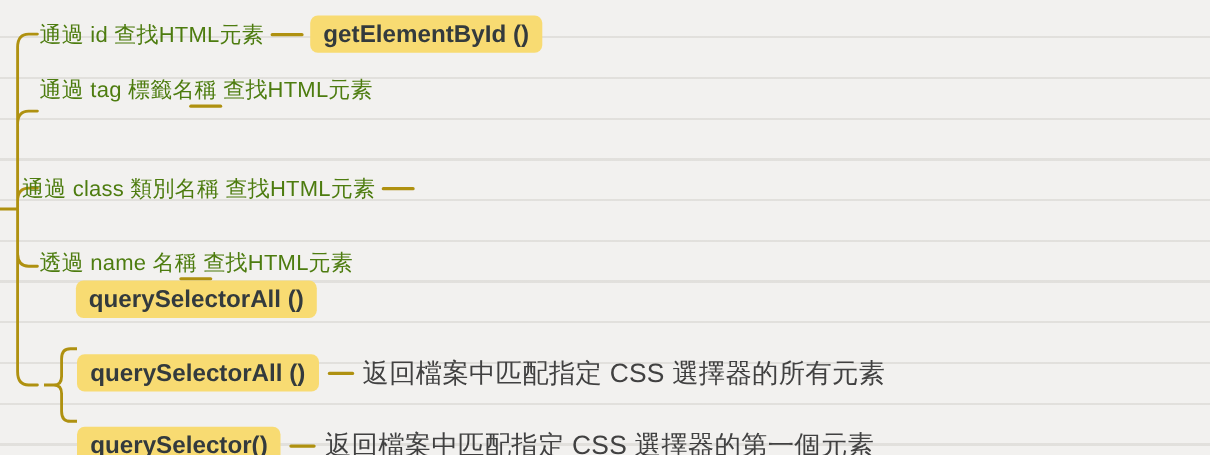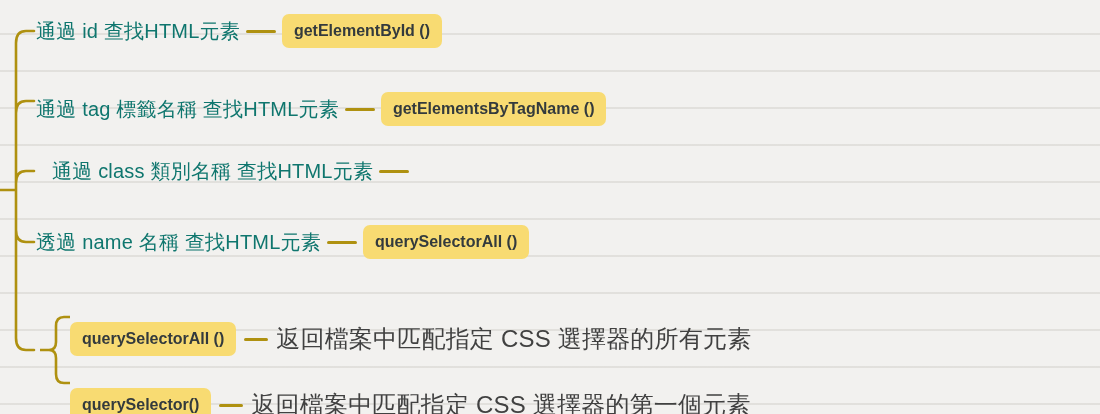--- a/index.html
+++ b/index.html
@@ -12,28 +12,28 @@
         rgba(0,0,0,0) 0px, rgba(0,0,0,0) 33px,
         rgba(183,180,172,0.28) 33px, rgba(183,180,172,0.28) 35px,
         rgba(0,0,0,0) 35px, rgba(0,0,0,0) 37px);
   }
   #connector-layer{position:absolute;left:0;top:0;width:1100px;height:414px;}
   .row{
     position:absolute;display:flex;align-items:center;height:34px;white-space:nowrap;
   }
   .row.tall{height:100px;}
   .label{
-    font-size:20px;color:#0f766e;letter-spacing:0.2px;
+    font-size:20px;color:#4d7c0f;letter-spacing:0.2px;
   }
   .dash{
     width:30px;height:3px;background:#af9110;margin:0 6px;border-radius:2px;flex:0 0 auto;
   }
   .dash.sub{width:24px;margin:0 8px;}
   .box{
-    background:#f8db72;color:#333a3d;font-weight:bold;font-size:16px;line-height:28px;
+    background:#f8db72;color:#333a3d;font-weight:bold;font-size:22px;line-height:28px;
     padding:3px 12px;border-radius:7px;flex:0 0 auto;
   }
   .fork{flex:0 0 auto;margin-left:4px;}
   .childcol{display:flex;flex-direction:column;gap:32px;margin-top:44px;}
   .subrow{display:flex;align-items:center;height:34px;white-space:nowrap;}
   .desc{font-size:24px;color:#414141;letter-spacing:0.2px;}
   svg path{stroke:#af9110;stroke-width:2.6;fill:none;stroke-linecap:round;}
 </style>
 </head>
 <body>
@@ -49,32 +49,31 @@
       M16,230 Q16,242 26,242 H34
       M16,190 V338 Q16,350 26,350 H34"></path>
   </svg>
 
   <div class="row" style="left:36px;top:14px;">
     <span class="label">通過 id 查找HTML元素</span>
     <span class="dash"></span>
     <span class="box">getElementById ()</span>
   </div>
 
-  <div class="row" style="left:36px;top:92px;">
+  <div class="row" style="left:36px;top:68px;flex-direction:column;">
     <span class="label">通過 tag 標籤名稱 查找HTML元素</span>
     <span class="dash"></span>
-    <span class="box">getElementsByTagName ()</span>
   </div>
 
-  <div class="row" style="left:52px;top:154px;">
+  <div class="row" style="left:20px;top:154px;">
     <span class="label">通過 class 類別名稱 查找HTML元素</span>
     <span class="dash"></span>
   </div>
 
-  <div class="row" style="left:36px;top:225px;">
+  <div class="row" style="left:36px;top:225px;flex-direction:column;">
     <span class="label">透過 name 名稱 查找HTML元素</span>
     <span class="dash"></span>
     <span class="box">querySelectorAll ()</span>
   </div>
 
   <div class="row tall" style="left:36px;top:300px;">
     <svg class="fork" width="30" height="100" viewBox="0 0 30 100" aria-hidden="true">
       <path d="M0,50 H9 M9,50 Q16,50 16,42 V26 Q16,17 24,17 H30 M9,50 Q16,50 16,58 V74 Q16,83 24,83 H30"></path>
     </svg>
     <div class="childcol">

